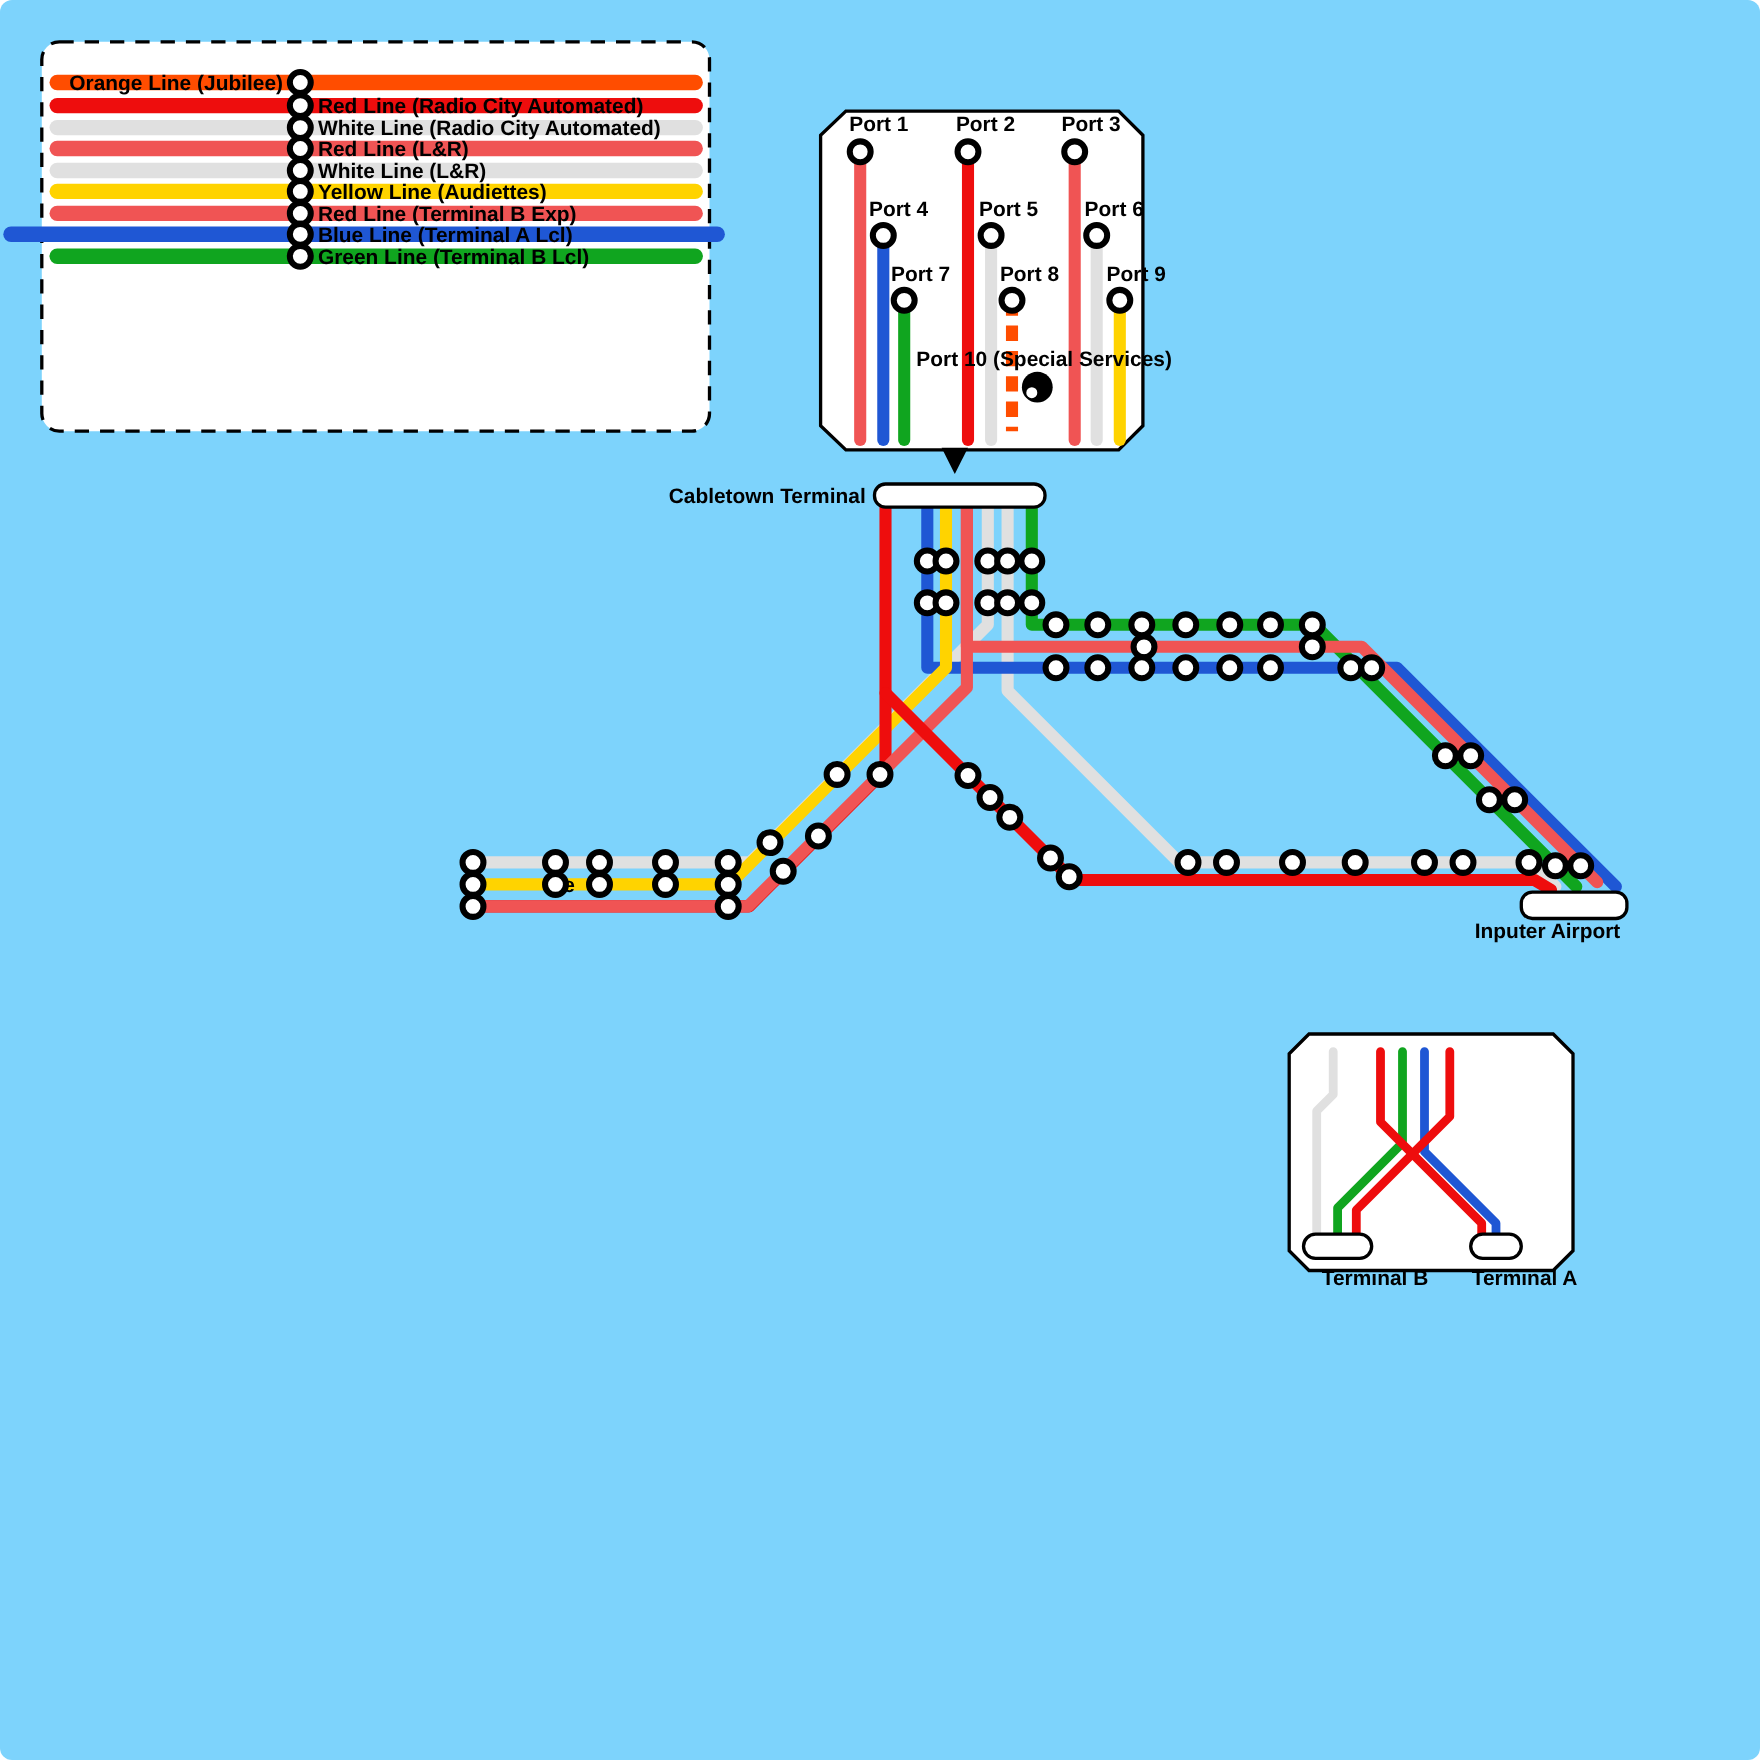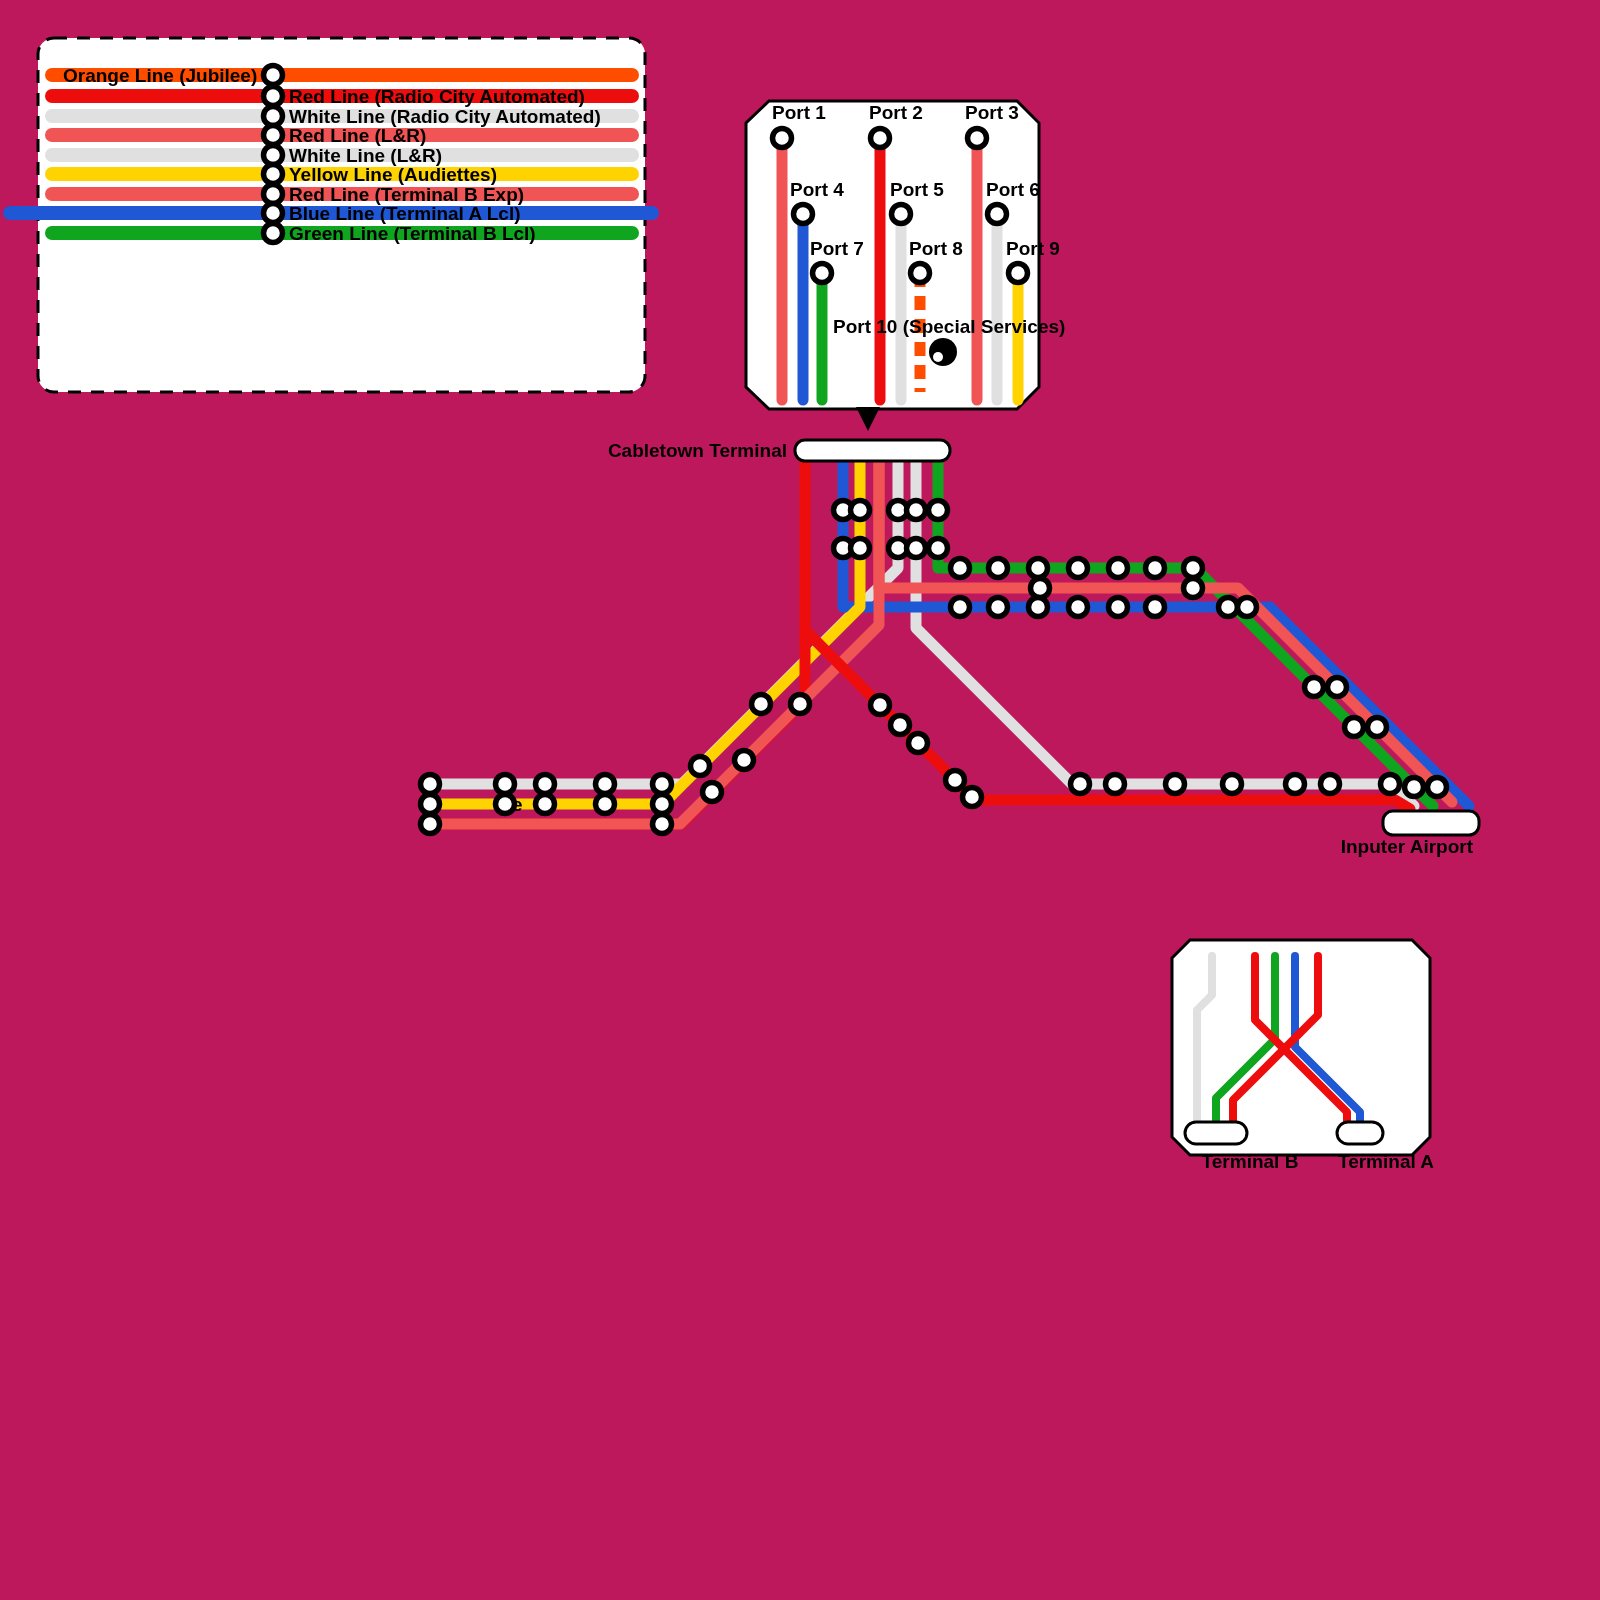--- a/index.html
+++ b/index.html
@@ -1,16 +1,16 @@
 <!DOCTYPE html>
 <html><head>
 <meta charset="utf-8">
 <style>
   html,body{margin:0;padding:0;background:#ffffff;}
-  .canvas{position:relative;width:1600px;height:1600px;background:#be185d;overflow:hidden;}
+  .canvas{position:relative;width:1600px;height:1600px;background:#7dd3fc;overflow:hidden;border-radius:11px;}
   svg text{font-family:"Liberation Sans", sans-serif;font-weight:bold;fill:#000;}
 </style>
 </head>
 <body>
 
 <div class="canvas">
   <svg id="map-svg" width="1600" height="1600" viewBox="0 0 1600 1600">
       <rect x="38" y="38" width="607" height="354" rx="16" fill="#ffffff" stroke="#000000" stroke-width="3" stroke-dasharray="13 10"></rect>
       <polyline points="52,75 632,75" fill="none" stroke="#FF4D00" stroke-width="14" stroke-linecap="round" stroke-linejoin="round"></polyline>
       <polyline points="52,96 632,96" fill="none" stroke="#EE0D0D" stroke-width="14" stroke-linecap="round" stroke-linejoin="round"></polyline>

